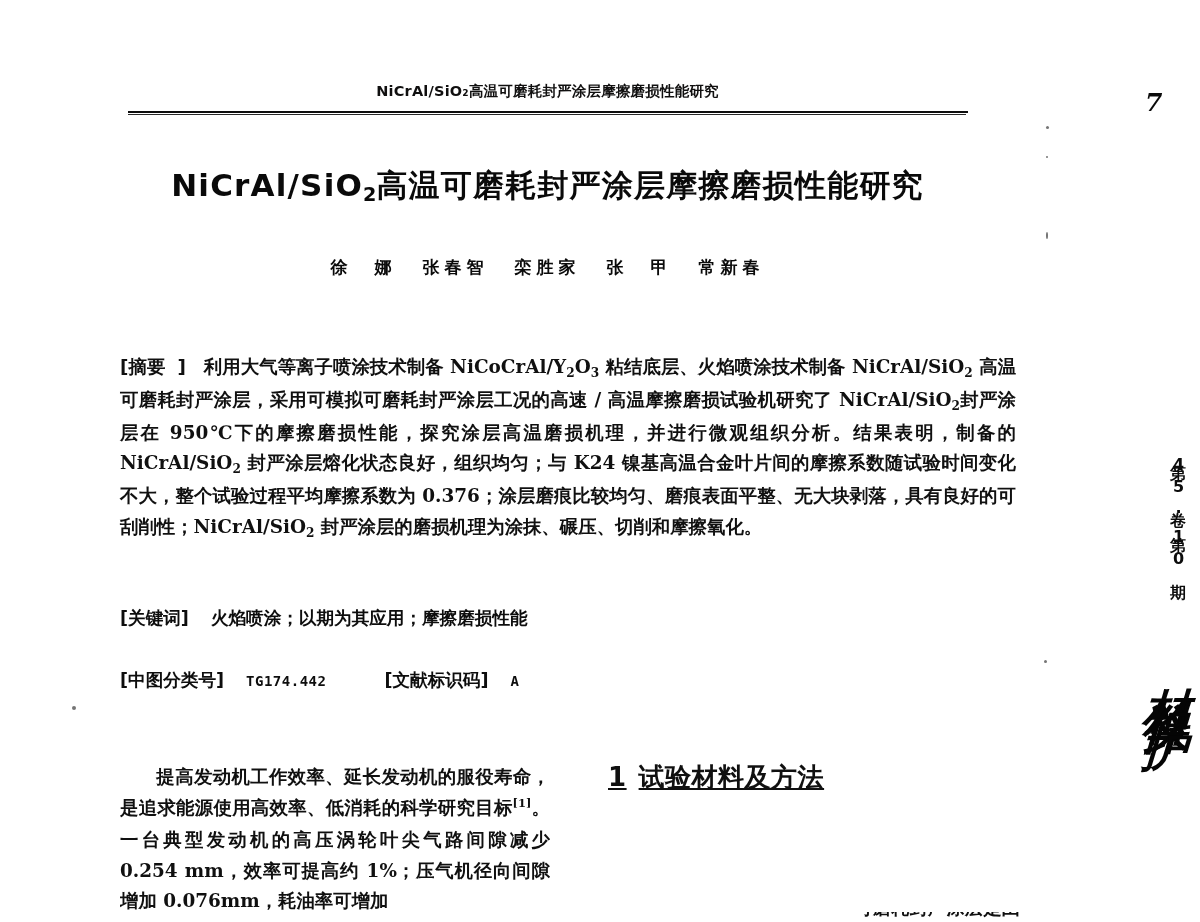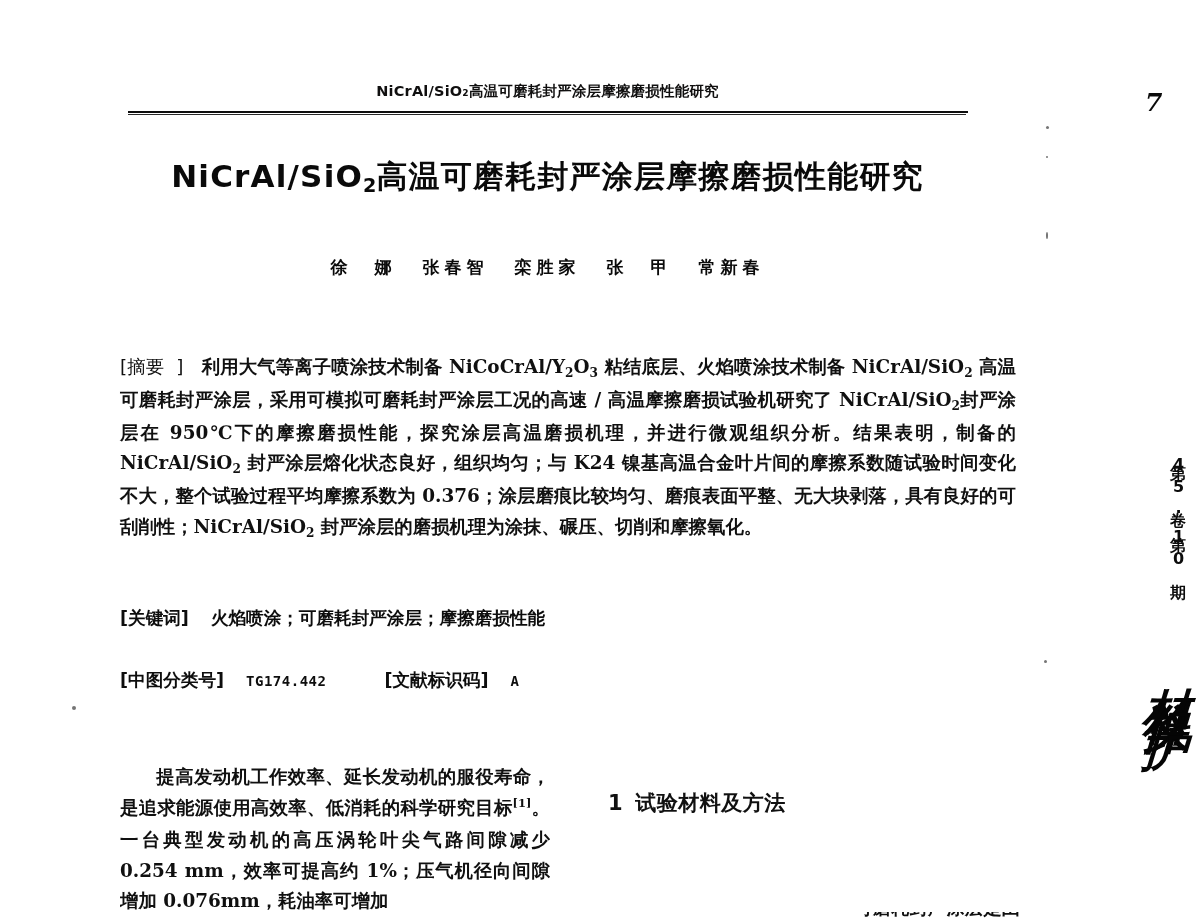--- a/index.html
+++ b/index.html
@@ -69,21 +69,21 @@
     font-weight: 700;
     font-style: italic;
     color: #0b0b0b;
     letter-spacing: -0.5px;
   }
 
   
   .doc-title {
     position: absolute;
     left: 0;
-    top: 156px;
+    top: 165px;
     width: 1095px;
     text-align: center;
     font-family: "DejaVu Sans", "Liberation Sans", sans-serif;
     font-size: 31px;
     font-weight: 700;
     letter-spacing: 1.2px;
     color: #0a0a0a;
     white-space: nowrap;
   }
   .doc-title sub {
@@ -131,21 +131,21 @@
     width: 896px;
     font-family: "DejaVu Serif", "Liberation Serif", serif;
     font-size: 18.4px;
     line-height: 30.8px;
     color: #101010;
     text-align: justify;
     font-weight: 600;
   }
   .abstract .tag {
     font-family: "DejaVu Sans", "Liberation Sans", sans-serif;
-    font-weight: 400;
+    font-weight: 700;
     letter-spacing: 0;
   }
   .abstract .tag .sp { letter-spacing: 12px; }
   .abstract sub {
     font-size: 0.66em;
     vertical-align: baseline;
     position: relative;
     top: 4px;
   }
   .abstract .lead { display: inline-block; width: 18px; }
@@ -188,24 +188,24 @@
   .col p { margin: 0; }
   .col .indent { display: inline-block; width: 36px; }
   .col sup {
     font-size: 0.62em;
     vertical-align: baseline;
     position: relative;
     top: -7px;
   }
   .section-head {
     font-family: "DejaVu Sans", "Liberation Sans", sans-serif;
-    font-size: 21px;
+    font-size: 26px;
     font-weight: 700;
     letter-spacing: 0.5px;
-    margin-top: 26px;
+    text-decoration: underline;
   }
   .section-head .num { margin-right: 12px; }
 
   
   .crop-line {
     position: absolute;
     left: 608px;
     top: 912px;
     width: 412px;
     height: 10px;
@@ -276,21 +276,21 @@
   <div class="page-number">7</div>
 
   <div class="doc-title"><span>NiCrAl/SiO</span><sub>2</sub><span>高温可磨耗封严涂层摩擦磨损性能研究</span></div>
 
   <div class="authors">
     <span class="nm">徐　娜</span><span class="nm">张春智</span><span class="nm">栾胜家</span><span class="nm">张　甲</span><span class="nm">常新春</span>
   </div>
 
   <div class="abstract"><span class="tag"><span>[摘</span><span class="sp">要</span><span>]</span></span><span class="lead"></span><span>利用大气等离子喷涂技术制备 NiCoCrAl/Y</span><sub>2</sub><span>O</span><sub>3</sub><span> 粘结底层、火焰喷涂技术制备 NiCrAl/SiO</span><sub>2</sub><span> 高温可磨耗封严涂层，采用可模拟可磨耗封严涂层工况的高速 / 高温摩擦磨损试验机研究了 NiCrAl/SiO</span><sub>2</sub><span>封严涂层在 950℃下的摩擦磨损性能，探究涂层高温磨损机理，并进行微观组织分析。结果表明，制备的 NiCrAl/SiO</span><sub>2</sub><span> 封严涂层熔化状态良好，组织均匀；与 K24 镍基高温合金叶片间的摩擦系数随试验时间变化不大，整个试验过程平均摩擦系数为 0.376；涂层磨痕比较均匀、磨痕表面平整、无大块剥落，具有良好的可刮削性；NiCrAl/SiO</span><sub>2</sub><span> 封严涂层的磨损机理为涂抹、碾压、切削和摩擦氧化。</span></div>
 
-  <div class="kw-line"><span class="label">[关键词]</span><span>火焰喷涂；可磨耗封严涂层；摩擦磨损性能</span></div>
+  <div class="kw-line"><span class="label">[关键词]</span><span>火焰喷涂；以期为其应用；摩擦磨损性能</span></div>
 
   <div class="code-line"><span class="label">[中图分类号]</span><span class="mono">TG174.442</span><span class="gap"></span><span class="label">[文献标识码]</span><span class="mono">A</span></div>
 
   <div class="col col-left">
     <p><span class="indent"></span><span>提高发动机工作效率、延长发动机的服役寿命，是追求能源使用高效率、低消耗的科学研究目标</span><sup>[1]</sup><span>。一台典型发动机的高压涡轮叶尖气路间隙减少 0.254 mm，效率可提高约 1%；压气机径向间隙增加 0.076mm，耗油率可增加</span></p>
   </div>
 
   <div class="col col-right">
     <div class="section-head"><span class="num">1</span><span>试验材料及方法</span></div>
   </div>

